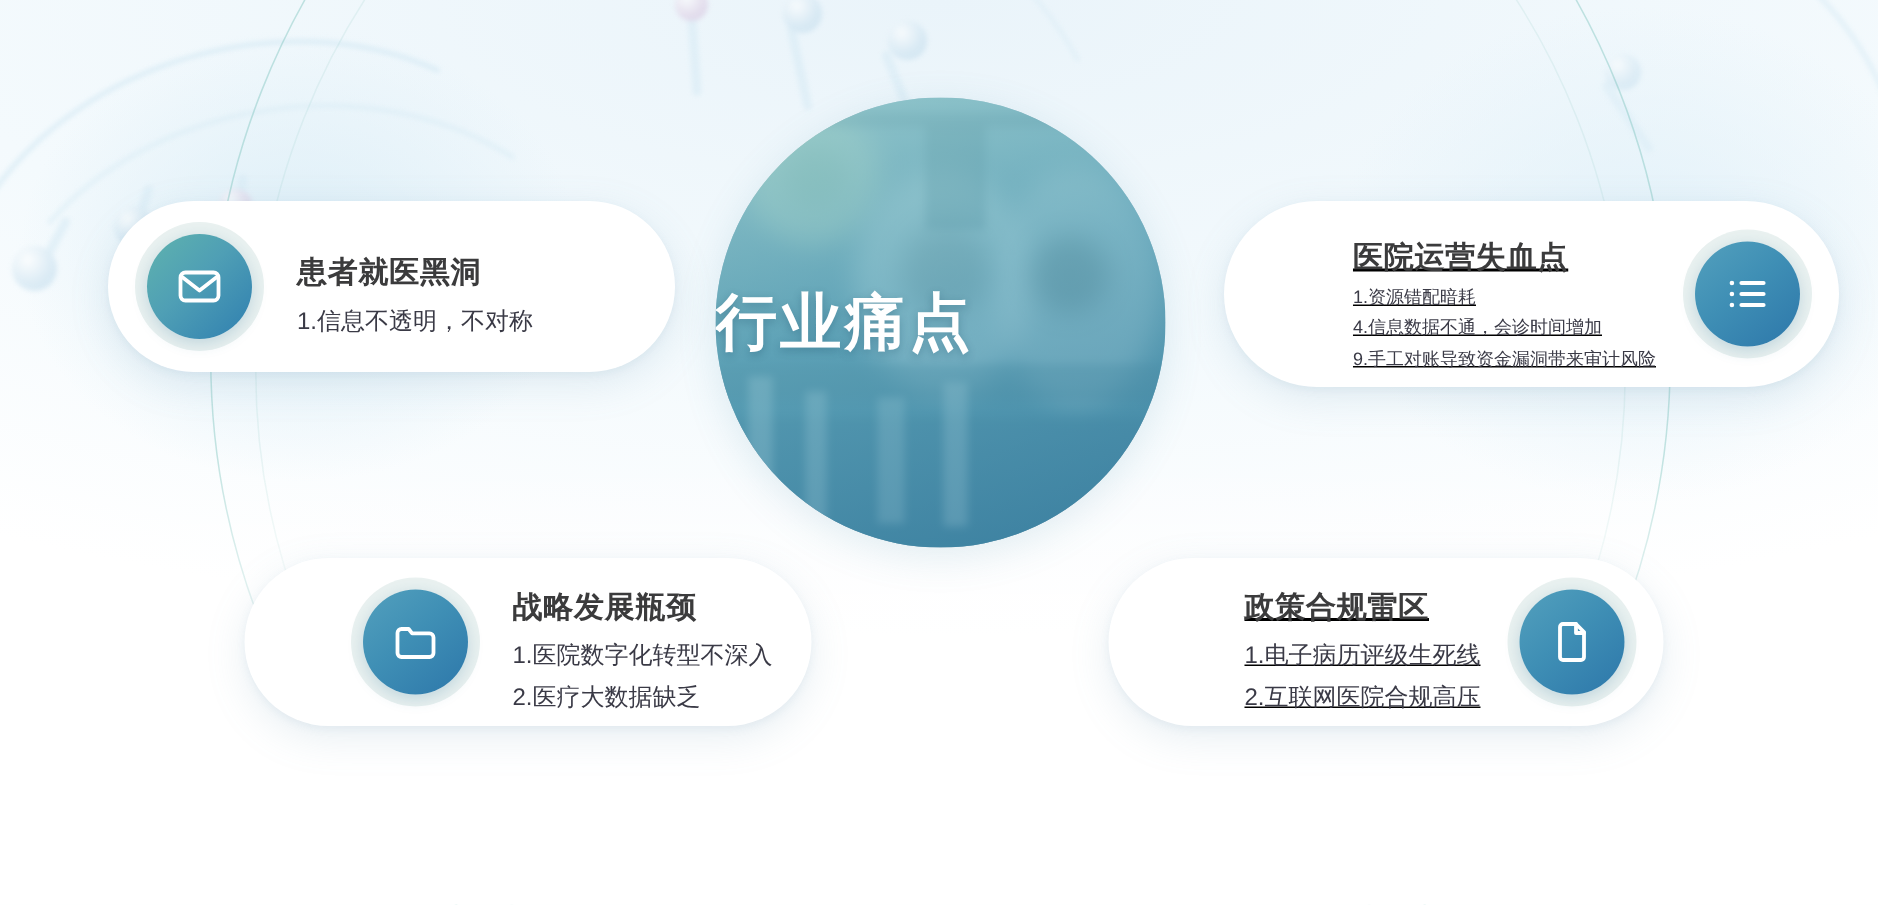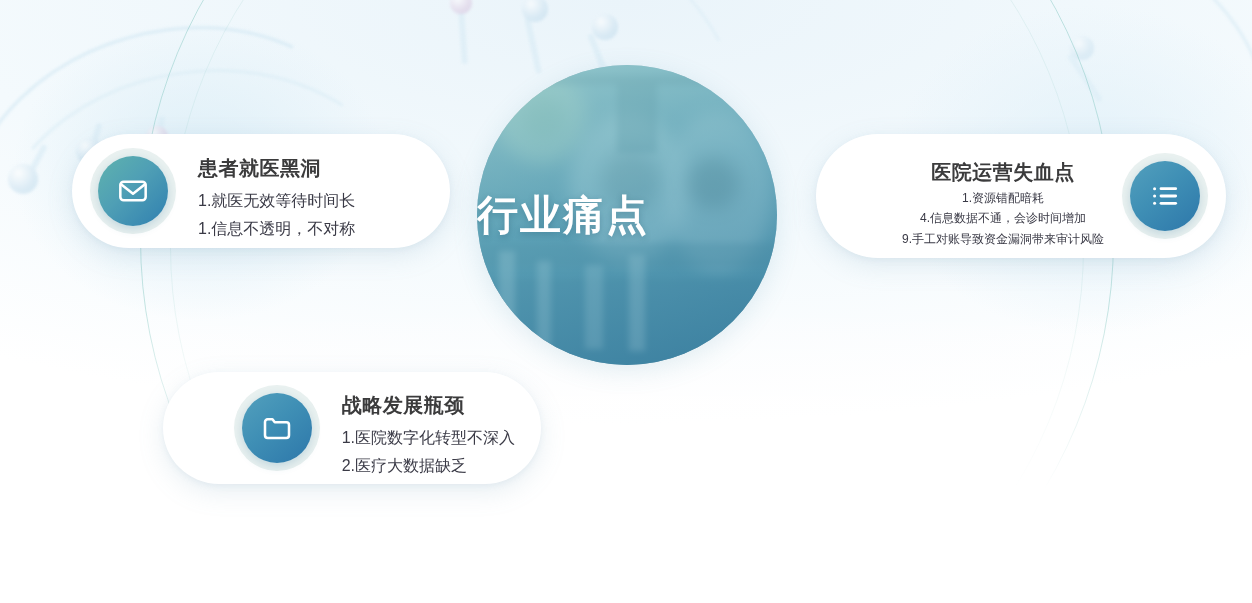--- a/index.html
+++ b/index.html
@@ -92,21 +92,21 @@
     display:flex;align-items:center;justify-content:center;
     box-shadow:0 3px 10px rgba(50,120,155,.22);
   }
   .icon-circle.blueish{
     background:linear-gradient(140deg,#53a0bd 0%,#3f8fb5 45%,#2d77aa 100%);
   }
   .icon-circle svg{display:block;}
 
   .card-body{padding:0 16px;margin-top:17px;}
   .card.left  .card-body{text-align:left;  padding-left:22px;padding-right:26px;}
-  .card.right .card-body{text-align:center; padding-right:18px;padding-left:26px;}
+  .card.right .card-body{text-align:left; padding-right:18px;padding-left:26px;text-decoration:underline;}
 
   .card-title{
     color:#3b3b3c;font-size:20px;font-weight:bold;letter-spacing:.5px;
     margin:0 0 7px 0;line-height:1.2;
   }
   .card-line{
     color:#3a3a46;font-size:16px;line-height:1.72;white-space:nowrap;
   }
 
   
@@ -186,21 +186,20 @@
     <div class="icon-wrap">
       <div class="icon-circle">
         <svg width="32" height="32" viewBox="0 0 24 24" fill="none" stroke="#ffffff" stroke-width="1.9" stroke-linecap="round" stroke-linejoin="round">
           <rect x="2.5" y="5" width="19" height="14" rx="2.5"></rect>
           <path d="M3 7l9 7 9-7"></path>
         </svg>
       </div>
     </div>
     <div class="card-body">
       <div class="card-title">患者就医黑洞</div>
-      <div class="card-line">1.就医无效等待时间长</div>
       <div class="card-line">1.信息不透明，不对称</div>
     </div>
   </div>
 
   <div class="card right" id="card-b">
     <div class="icon-wrap">
       <div class="icon-circle blueish">
         <svg width="32" height="32" viewBox="0 0 24 24" fill="none" stroke="#ffffff" stroke-width="2.1" stroke-linecap="round">
           <circle cx="4.2" cy="6.5" r="1.15" fill="#ffffff" stroke="none"></circle>
           <circle cx="4.2" cy="12" r="1.15" fill="#ffffff" stroke="none"></circle>
@@ -227,14 +226,29 @@
         </svg>
       </div>
     </div>
     <div class="card-body">
       <div class="card-title">战略发展瓶颈</div>
       <div class="card-line">1.医院数字化转型不深入</div>
       <div class="card-line">2.医疗大数据缺乏</div>
     </div>
   </div>
 
+  <div class="card right" id="card-d">
+    <div class="icon-wrap">
+      <div class="icon-circle blueish">
+        <svg width="32" height="32" viewBox="0 0 24 24" fill="none" stroke="#ffffff" stroke-width="1.9" stroke-linecap="round" stroke-linejoin="round">
+          <path d="M14 3H7.5A1.5 1.5 0 0 0 6 4.5v15A1.5 1.5 0 0 0 7.5 21h9a1.5 1.5 0 0 0 1.5-1.5V7z"></path>
+          <path d="M14 3v4.5h4"></path>
+        </svg>
+      </div>
+    </div>
+    <div class="card-body">
+      <div class="card-title">政策合规雷区</div>
+      <div class="card-line">1.电子病历评级生死线</div>
+      <div class="card-line">2.互联网医院合规高压</div>
+    </div>
+  </div>
 
 </div>
 
 </body></html>

